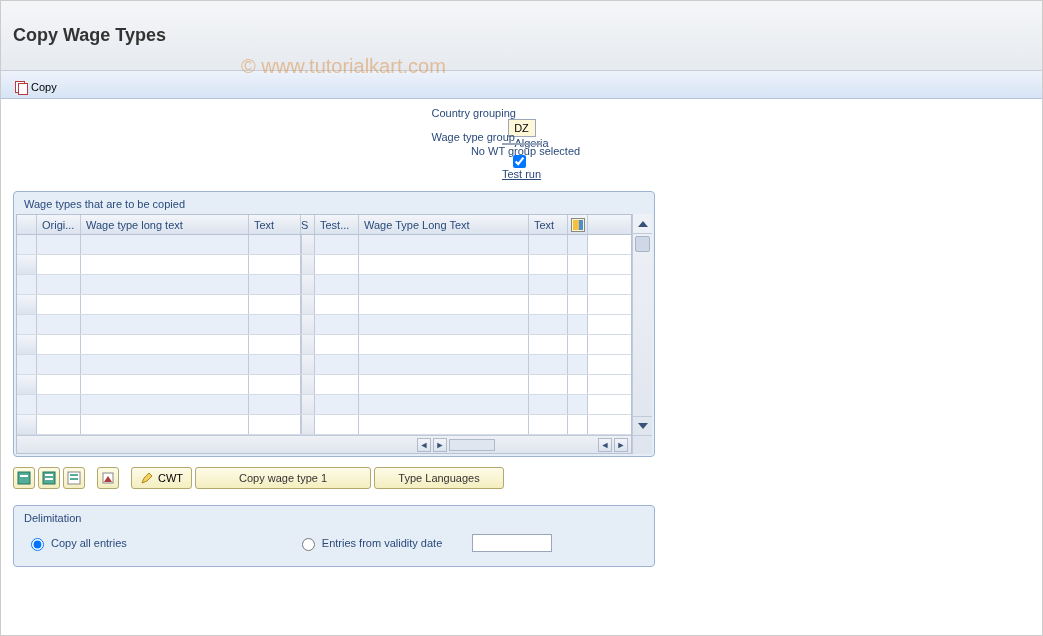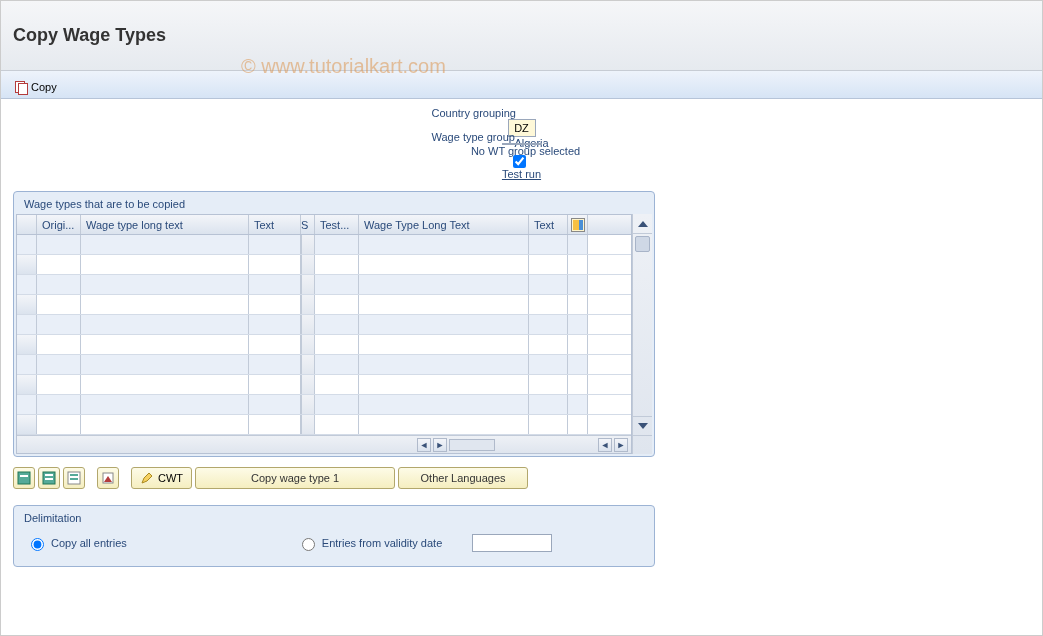--- a/index.html
+++ b/index.html
@@ -438,22 +438,22 @@
             <path d="M3 11 L7 5 L11 11" fill="#b43c3c"></path>
           </svg>
         </div>
       <div style="width:6px;"></div>
       <div class="icon-btn" style="width:auto;padding:0 8px;gap:4px;">
         <svg width="14" height="14">
             <path d="M2 12 L4 7 L9 2 L12 5 L7 10 L2 12" fill="#f5d060" stroke="#aa8a20"></path>
           </svg>
         <span>CWT</span>
       </div>
-      <div class="text-btn" style="width:200px;">Copy wage type 1</div>
-      <div class="text-btn" style="width:130px;">Other Languages</div>
+      <div class="text-btn" style="width:176px;">Copy wage type 1</div>
+      <div class="text-btn" style="width:130px;">Type Languages</div>
     </div>
 
     <div class="delimitation-box">
       <div class="group-title">Delimitation</div>
       <div class="delim-body">
         <label class="radio-item">
           <input type="radio" name="delim" checked="" style="">
           <span>Copy all entries</span>
         </label>
         <label class="radio-item" style="margin-left:170px;">

